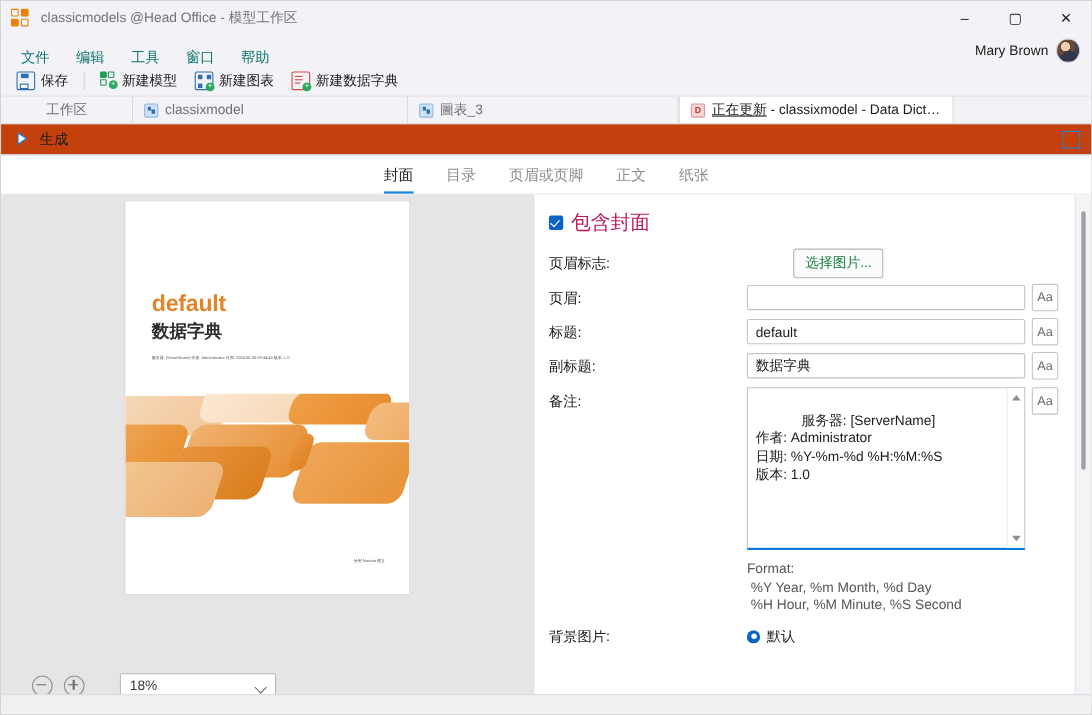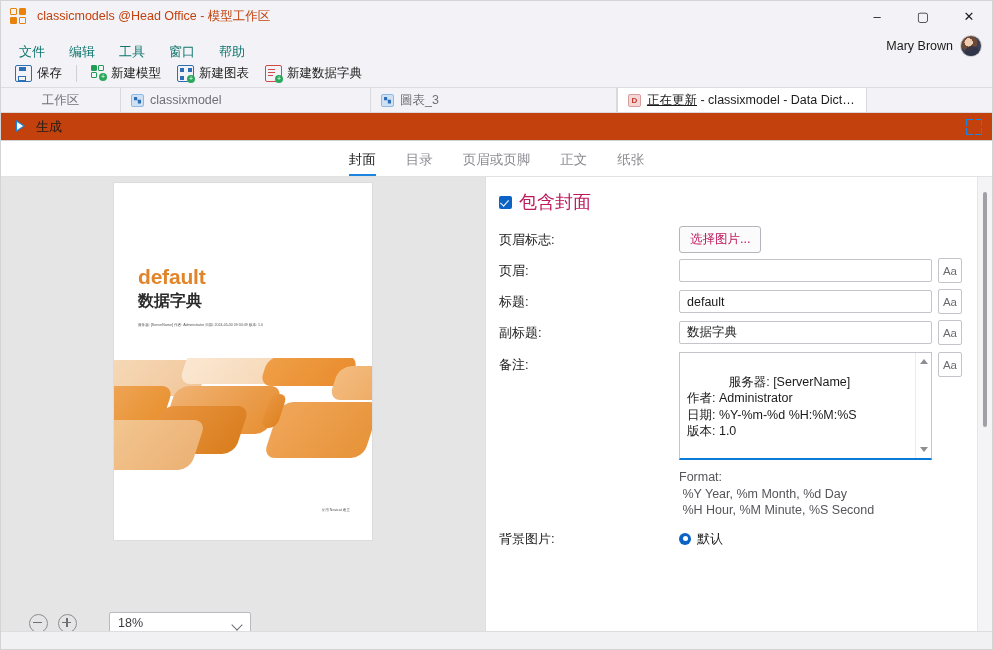--- a/index.html
+++ b/index.html
@@ -12,21 +12,21 @@
   .app{position:relative;width:993px;height:650px;background:#fff;box-sizing:border-box;border:1px solid #d4d4d4;}
 
   
   .titlebar{height:31px;background:#f3f3f7;display:flex;align-items:center;position:relative;}
   .title-ico{width:18px;height:18px;margin-left:9px;margin-right:9px;position:relative;flex:none;}
   .title-ico i{position:absolute;box-sizing:border-box;border:1.6px solid #e8820c;border-radius:1px;}
   .title-ico i.a{left:0;top:0;width:7px;height:7px;}
   .title-ico i.b{left:9px;top:0;width:7px;height:7px;background:#e8820c;border-color:#e8820c;}
   .title-ico i.c{left:0;top:9px;width:7px;height:7px;background:#e8820c;border-color:#e8820c;}
   .title-ico i.d{left:9px;top:9px;width:7px;height:7px;}
-  .title-text{font-size:12.5px;color:#c2410c;}
+  .title-text{font-size:12.5px;color:#737373;}
   .wincontrols{position:absolute;right:0;top:0;height:31px;display:flex;}
   .wc{width:46px;height:31px;display:flex;align-items:center;justify-content:center;font-size:13px;color:#1b1b1b;}
 
   
   .menubar{height:28px;background:#f3f3f7;display:flex;align-items:center;position:relative;padding-left:6px;}
   .menu-item{padding:3px 12px;font-size:13px;color:#0f766e;margin-top:12px;}
   .user{position:absolute;right:10px;top:0;height:28px;display:flex;align-items:center;gap:7px;}
   .user-name{font-size:12.5px;color:#1b1b1b;}
   .avatar{width:22px;height:22px;border-radius:50%;
     background:radial-gradient(circle at 38% 32%, #f0cdb0 0 22%, #6b4a37 23% 46%, #3c3f55 47% 100%);
@@ -127,28 +127,28 @@
 
   
   .formpane{flex:1;position:relative;background:#fff;overflow:hidden;}
   .forminner{position:absolute;left:0;top:0;right:14px;bottom:0;padding:13px 0 0 13px;box-sizing:border-box;}
   .chkrow{display:flex;align-items:center;gap:7px;margin-bottom:10px;}
   .chk{width:13px;height:13px;border-radius:2px;background:#0b63c5;position:relative;flex:none;}
   .chk::after{content:"";position:absolute;left:3px;top:2px;width:4px;height:7px;border-right:1.8px solid #fff;border-bottom:1.8px solid #fff;transform:rotate(42deg);}
   .chkrow .lbl{font-size:18px;color:#be185d;text-align:center;}
   .frow{display:flex;align-items:center;height:31px;}
   .flabel{width:180px;font-size:13px;color:#1b1b1b;flex:none;}
-  .btn{border:1px solid #b4b4bb;background:#fbfbfc;border-radius:3px;padding:4px 10px;font-size:12.5px;color:#be185d;}
+  .btn{border:1px solid #b4b4bb;background:#fbfbfc;border-radius:3px;padding:4px 10px;font-size:12.5px;color:#15803d;margin-left:42px;}
   .inp{width:253px;height:23px;border:1px solid #c4c4ca;border-radius:2px;background:#fff;
     font-size:12.5px;color:#1b1b1b;padding:0 7px;box-sizing:border-box;display:flex;align-items:center;}
   .aa{width:22px;height:23px;border:1px solid #c4c4ca;border-radius:2px;background:#fff;margin-left:6px;
     display:flex;align-items:center;justify-content:center;font-size:11.5px;color:#6a6a70;flex:none;}
   .notesrow{display:flex;align-items:flex-start;margin-top:4px;}
   .notesrow .flabel{padding-top:4px;}
-  .tarea{width:253px;height:108px;border:1px solid #c4c4ca;border-bottom:2px solid #0b7ad6;background:#fff;
+  .tarea{width:253px;height:148px;border:1px solid #c4c4ca;border-bottom:2px solid #0b7ad6;background:#fff;
     box-sizing:border-box;position:relative;padding:4px 7px;font-size:12.5px;line-height:16.5px;color:#1b1b1b;white-space:pre;}
   .tascroll{position:absolute;right:0;top:0;width:15px;bottom:0;background:#fff;border-left:1px solid #ececf0;}
   .ar{position:absolute;left:4px;width:0;height:0;border-left:4px solid transparent;border-right:4px solid transparent;}
   .ar.up{top:6px;border-bottom:5px solid #8d8d93;}
   .ar.dn{bottom:6px;border-top:5px solid #8d8d93;}
   .fmt{margin-left:180px;margin-top:9px;font-size:12.5px;line-height:16.5px;color:#55555a;white-space:pre;}
   .cutrow{display:flex;align-items:center;margin-top:14px;overflow:hidden;height:12px;}
   .cutrow .flabel{font-size:13px;}
   .radio{width:12px;height:12px;border-radius:50%;background:#0b63c5;position:relative;flex:none;margin-right:6px;}
   .radio::after{content:"";position:absolute;left:3.5px;top:3.5px;width:5px;height:5px;border-radius:50%;background:#fff;}

